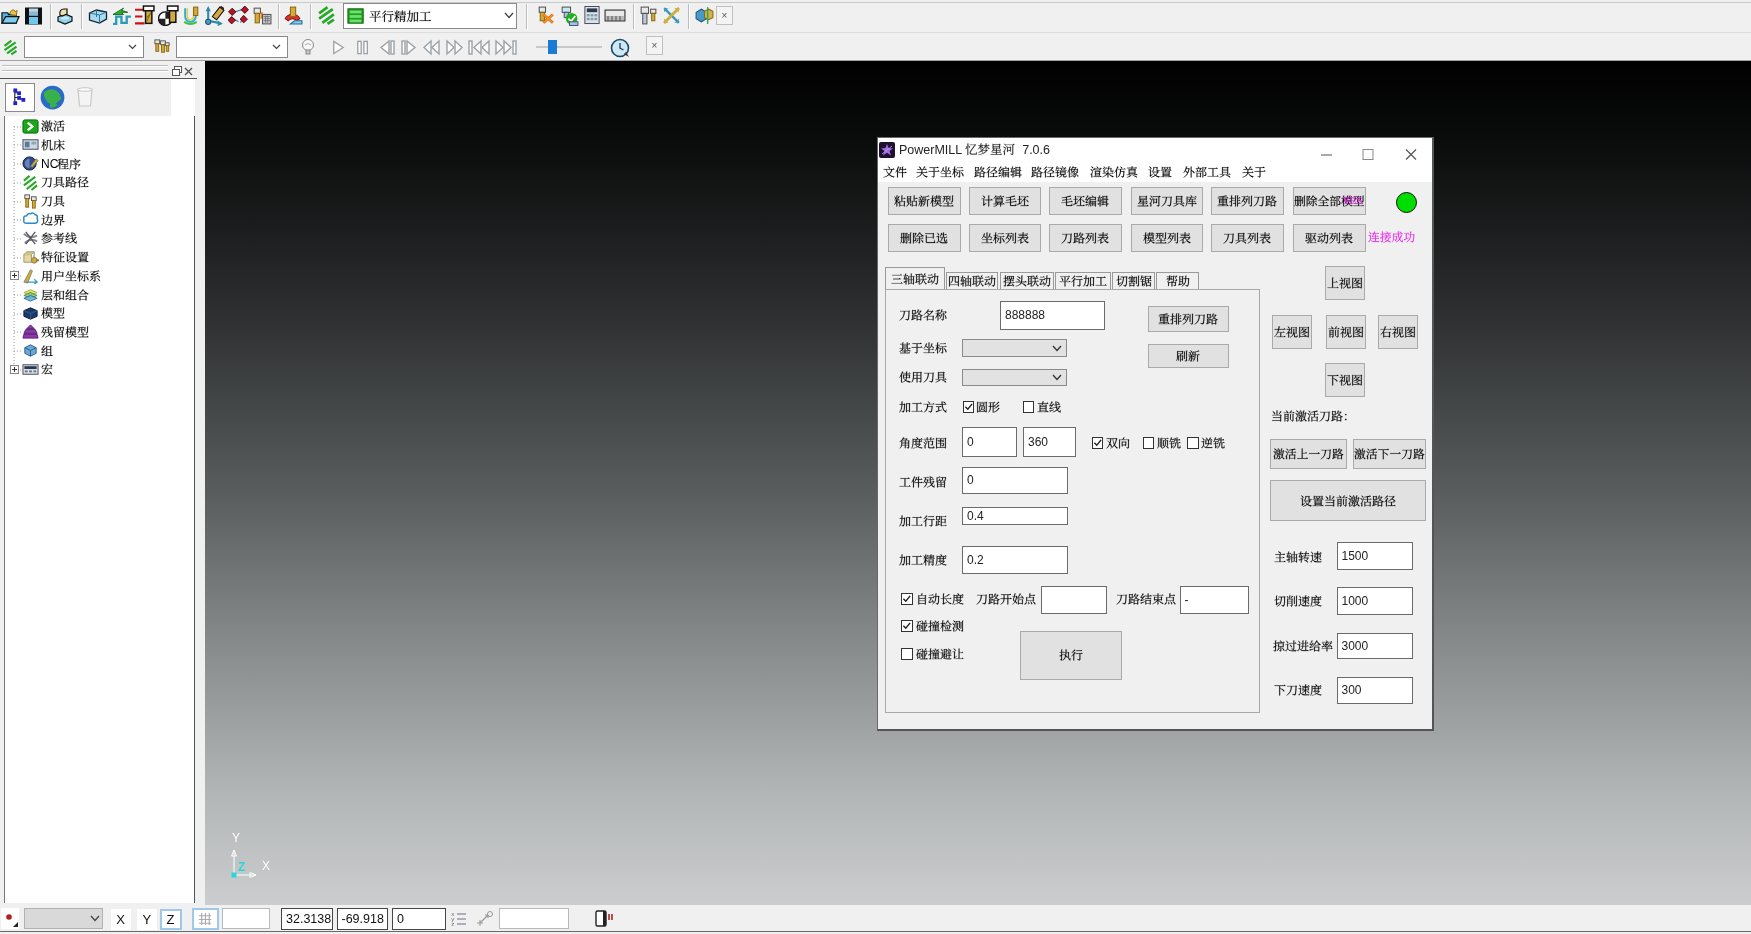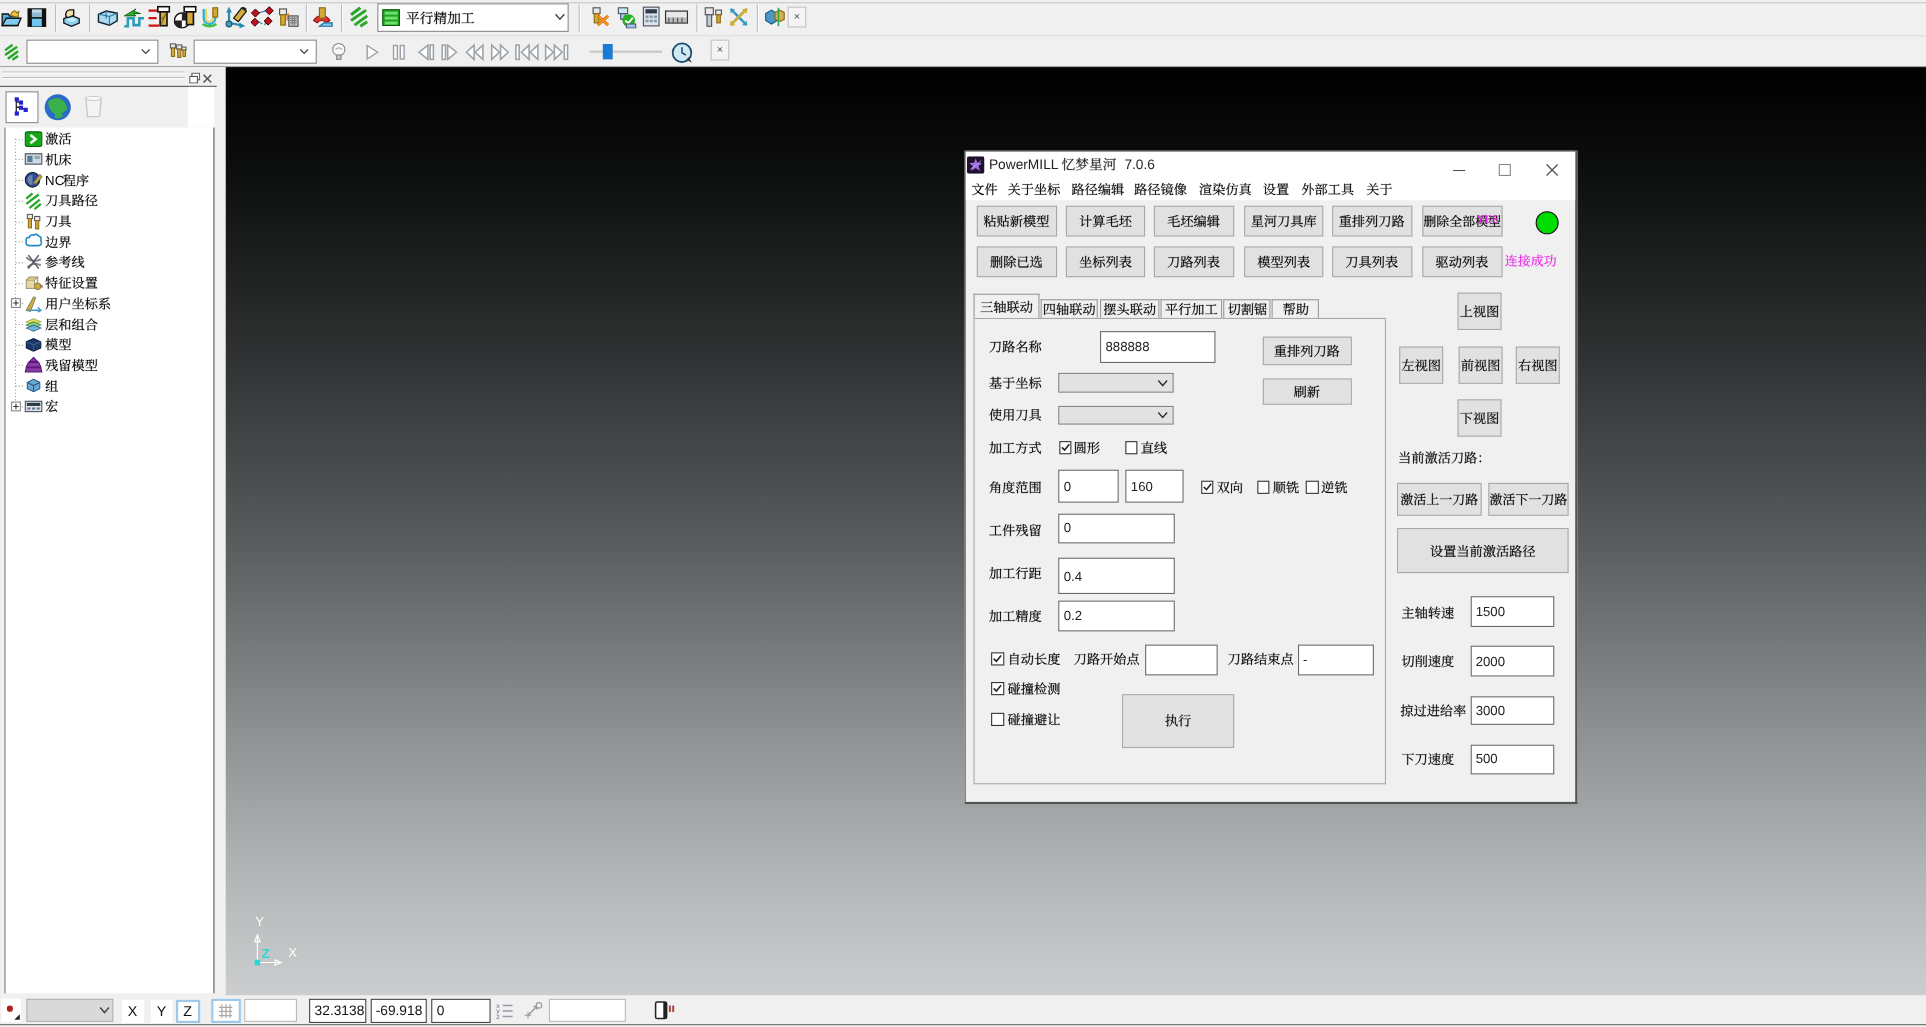--- a/index.html
+++ b/index.html
@@ -978,21 +978,21 @@
         <use href="#g101" x="1000"></use>
         <use href="#g102" x="2000"></use>
         <use href="#g103" x="3000"></use>
       </g>
     </svg>
   </div>
 <div class="tb" style="left:962px;top:426.5px;width:54.5px;height:30px;z-index:2">
     <span style="font:12px 'Liberation Sans';color:#222;padding-left:4px">0</span>
   </div>
 <div class="tb" style="left:1023px;top:426.5px;width:53px;height:30px;z-index:2">
-    <span style="font:12px 'Liberation Sans';color:#222;padding-left:4px">160</span>
+    <span style="font:12px 'Liberation Sans';color:#222;padding-left:4px">360</span>
   </div>
 <div class="cb" style="left:1091.7px;top:437.25px;width:11.5px;height:11.5px;z-index:2"></div>
 <svg style="position:absolute;left:1091.7px;top:437.25px;z-index:2" width="11.5" height="11.5" viewBox="0 0 12 12">
     <path d="M2.5 6 L5 8.5 L9.5 3" stroke="#222" stroke-width="1.5" fill="none"></path>
   </svg>
 <div style="position:absolute;left:1105.5px;top:437.0px;height:12px;line-height:0;z-index:5">
     <svg class="t " width="24.0" height="12.0" viewBox="0 -880 2000 1000" style="width:24.0px;height:12.0px">
       <g fill="#000" stroke="#000" stroke-width="14">
         <use href="#g104" x="0"></use>
         <use href="#g105" x="1000"></use>
@@ -1033,21 +1033,21 @@
 <div style="position:absolute;left:899px;top:515.0px;height:12px;line-height:0;z-index:5">
     <svg class="t " width="48.0" height="12.0" viewBox="0 -880 4000 1000" style="width:48.0px;height:12.0px">
       <g fill="#000" stroke="#000" stroke-width="14">
         <use href="#g3" x="0"></use>
         <use href="#g4" x="1000"></use>
         <use href="#g1" x="2000"></use>
         <use href="#g109" x="3000"></use>
       </g>
     </svg>
   </div>
-<div class="tb" style="left:962px;top:507px;width:105.5px;height:33px;z-index:2">
+<div class="tb" style="left:962px;top:507px;width:105.5px;height:18px;z-index:2">
     <span style="font:12px 'Liberation Sans';color:#222;padding-left:4px">0.4</span>
   </div>
 <div style="position:absolute;left:899px;top:553.5px;height:12px;line-height:0;z-index:5">
     <svg class="t " width="48.0" height="12.0" viewBox="0 -880 4000 1000" style="width:48.0px;height:12.0px">
       <g fill="#000" stroke="#000" stroke-width="14">
         <use href="#g3" x="0"></use>
         <use href="#g4" x="1000"></use>
         <use href="#g2" x="2000"></use>
         <use href="#g101" x="3000"></use>
       </g>
@@ -1242,21 +1242,21 @@
     <svg class="t " width="48.0" height="12.0" viewBox="0 -880 4000 1000" style="width:48.0px;height:12.0px">
       <g fill="#000" stroke="#000" stroke-width="14">
         <use href="#g85" x="0"></use>
         <use href="#g137" x="1000"></use>
         <use href="#g136" x="2000"></use>
         <use href="#g101" x="3000"></use>
       </g>
     </svg>
   </div>
 <div class="tb" style="left:1336.5px;top:587px;width:76px;height:28px;z-index:2">
-    <span style="font:12px 'Liberation Sans';color:#222;padding-left:4px">2000</span>
+    <span style="font:12px 'Liberation Sans';color:#222;padding-left:4px">1000</span>
   </div>
 <div style="position:absolute;left:1272.5px;top:640.3px;height:12px;line-height:0;z-index:5">
     <svg class="t " width="60.0" height="12.0" viewBox="0 -880 5000 1000" style="width:60.0px;height:12.0px">
       <g fill="#000" stroke="#000" stroke-width="14">
         <use href="#g138" x="0"></use>
         <use href="#g139" x="1000"></use>
         <use href="#g140" x="2000"></use>
         <use href="#g141" x="3000"></use>
         <use href="#g142" x="4000"></use>
       </g>
@@ -1269,21 +1269,21 @@
     <svg class="t " width="48.0" height="12.0" viewBox="0 -880 4000 1000" style="width:48.0px;height:12.0px">
       <g fill="#000" stroke="#000" stroke-width="14">
         <use href="#g130" x="0"></use>
         <use href="#g11" x="1000"></use>
         <use href="#g136" x="2000"></use>
         <use href="#g101" x="3000"></use>
       </g>
     </svg>
   </div>
 <div class="tb" style="left:1336.5px;top:676.5px;width:76px;height:27.5px;z-index:2">
-    <span style="font:12px 'Liberation Sans';color:#222;padding-left:4px">500</span>
+    <span style="font:12px 'Liberation Sans';color:#222;padding-left:4px">300</span>
   </div>
 <svg width="0" height="0" style="position:absolute">
     <defs>
       <path id="g0" d="M196 -670L182 -664C226 -594 278 -486 284 -403C355 -336 419 -508 196 -670ZM750 -672C713 -570 663 -458 622 -389L636 -379C698 -438 763 -527 813 -615C834 -613 846 -622 850 -632ZM95 -762L103 -733L467 -733L467 -324L42 -324L51 -295L467 -295L467 79L477 79C511 79 533 62 533 56L533 -295L931 -295C946 -295 956 -300 958 -310C922 -343 864 -387 864 -387L812 -324L533 -324L533 -733L888 -733C901 -733 911 -738 914 -749C878 -781 820 -825 820 -825L768 -762Z"></path>
       <path id="g1" d="M289 -835C240 -754 141 -634 48 -558L59 -545C170 -608 280 -704 341 -775C364 -770 373 -774 379 -784ZM432 -746L439 -716L899 -716C912 -716 922 -721 925 -732C893 -763 839 -804 839 -804L793 -746ZM296 -628C243 -523 136 -372 30 -274L41 -262C97 -299 151 -345 200 -392L200 79L212 79C238 79 264 63 266 57L266 -429C282 -432 292 -439 296 -447L265 -459C299 -497 329 -534 352 -567C376 -563 384 -567 390 -577ZM377 -516L385 -487L711 -487L711 -30C711 -14 704 -8 682 -8C655 -8 514 -18 514 -18L514 -2C574 5 608 14 627 25C644 35 653 53 655 74C762 65 777 25 777 -27L777 -487L943 -487C957 -487 967 -492 969 -502C937 -533 883 -575 883 -575L836 -516Z"></path>
       <path id="g2" d="M70 -760L55 -756C74 -700 96 -617 94 -554C146 -498 207 -620 70 -760ZM341 -772C326 -694 304 -602 286 -543L302 -536C338 -585 375 -658 402 -722C423 -722 435 -730 439 -742ZM41 -484L49 -455L177 -455C147 -322 95 -182 26 -78L40 -65C104 -134 157 -215 197 -304L197 80L210 80C234 80 260 65 260 56L260 -370C295 -328 332 -272 343 -228C406 -180 456 -308 260 -397L260 -455L398 -455C412 -455 422 -460 424 -471L413 -481L943 -481C957 -481 966 -486 968 -497C937 -526 887 -566 887 -566L842 -510L691 -510L691 -595L901 -595C913 -595 923 -600 926 -611C896 -638 847 -677 847 -677L805 -624L691 -624L691 -701L916 -701C930 -701 940 -706 943 -717C911 -747 861 -786 861 -786L817 -730L691 -730L691 -796C715 -799 726 -809 728 -823L628 -833L628 -730L429 -730L436 -701L628 -701L628 -624L439 -624L447 -595L628 -595L628 -510L401 -510L408 -486L345 -539L302 -484L260 -484L260 -801C283 -804 290 -814 292 -827L197 -837L197 -484ZM471 -401L471 77L482 77C507 77 533 61 533 54L533 -129L810 -129L810 -21C810 -6 805 0 787 0C764 0 667 -7 667 -8L667 9C710 13 736 22 750 32C763 42 768 59 771 79C863 69 874 37 874 -14L874 -360C894 -363 910 -371 916 -378L833 -441L800 -401L538 -401L471 -433ZM533 -159L533 -254L810 -254L810 -159ZM533 -283L533 -371L810 -371L810 -283Z"></path>
       <path id="g3" d="M591 -668L591 54L603 54C632 54 655 37 655 29L655 -44L840 -44L840 41L849 41C873 41 904 23 905 16L905 -624C927 -628 945 -636 952 -645L867 -712L829 -668L660 -668L591 -701ZM840 -73L655 -73L655 -638L840 -638ZM217 -835C217 -766 217 -695 215 -622L51 -622L60 -592L215 -592C206 -363 172 -128 27 61L43 76C229 -111 270 -360 280 -592L424 -592C417 -276 402 -73 365 -38C355 -28 347 -25 327 -25C305 -25 238 -32 197 -36L196 -18C235 -12 274 -1 289 10C301 21 305 39 305 60C349 60 389 46 417 14C462 -39 482 -239 490 -583C511 -586 524 -591 531 -600L453 -665L415 -622L282 -622C284 -682 284 -740 285 -796C310 -800 318 -810 321 -824Z"></path>
       <path id="g4" d="M42 -34L51 -5L935 -5C949 -5 959 -10 962 -21C925 -54 866 -100 866 -100L814 -34L532 -34L532 -660L867 -660C882 -660 892 -665 895 -676C858 -709 799 -755 799 -755L746 -690L110 -690L119 -660L464 -660L464 -34Z"></path>
       <path id="g5" d="M392 -428L382 -421C402 -399 424 -360 425 -328C480 -285 537 -391 392 -428ZM89 -203C78 -203 48 -203 48 -203L48 -181C69 -179 81 -176 95 -167C115 -153 121 -71 107 29C109 60 120 79 138 79C172 79 192 52 194 10C197 -72 168 -119 168 -164C167 -190 172 -221 179 -253C190 -301 250 -532 281 -657L262 -660C126 -259 126 -259 113 -225C103 -204 100 -203 89 -203ZM43 -599L34 -590C72 -565 117 -520 131 -481C200 -440 243 -578 43 -599ZM101 -835L92 -825C133 -799 184 -749 199 -706C270 -664 314 -806 101 -835ZM584 -371L540 -316L237 -316L245 -286L355 -286C351 -138 328 -29 220 64L228 78C336 15 385 -68 407 -184L529 -184C523 -77 512 -20 496 -6C489 0 483 2 468 2C450 2 404 -1 375 -4L375 14C400 17 427 24 437 32C448 41 451 57 451 73C482 73 512 66 532 50C565 24 581 -43 587 -178C607 -180 619 -185 625 -193L555 -249L521 -214L412 -214C415 -237 417 -261 419 -286L640 -286C654 -286 663 -291 666 -302C634 -332 584 -371 584 -371ZM802 -818L700 -836C688 -677 655 -513 608 -397L624 -389C645 -419 664 -455 681 -493C693 -376 712 -268 746 -173C704 -84 640 -7 546 64L556 77C652 23 721 -40 770 -113C804 -38 850 27 912 77C920 47 943 32 972 27L975 18C900 -28 844 -92 802 -170C862 -287 882 -428 891 -599L941 -599C955 -599 965 -604 968 -615C936 -645 884 -687 884 -687L838 -628L729 -628C745 -681 757 -737 766 -794C788 -796 798 -806 802 -818ZM825 -599C822 -460 809 -340 771 -235C735 -323 712 -425 698 -534C706 -555 714 -577 721 -599ZM362 -402L362 -434L534 -434L534 -399L543 -399C562 -399 590 -413 591 -419L591 -675C610 -679 627 -686 633 -694L558 -751L524 -715L435 -715C450 -741 468 -773 479 -797C501 -799 512 -808 515 -821L419 -836C416 -802 410 -749 406 -715L367 -715L304 -744L304 -382L313 -382C338 -382 362 -396 362 -402ZM534 -686L534 -590L362 -590L362 -686ZM362 -464L362 -560L534 -560L534 -464Z"></path>
       <path id="g6" d="M119 -823L110 -814C155 -783 210 -728 226 -681C301 -641 339 -791 119 -823ZM45 -604L36 -594C80 -567 133 -517 150 -474C222 -434 258 -579 45 -604ZM98 -198C87 -198 53 -198 53 -198L53 -176C74 -174 89 -172 102 -162C124 -148 130 -70 116 31C118 63 130 82 148 82C182 82 202 56 204 13C207 -68 180 -114 179 -158C178 -182 185 -213 194 -244C209 -291 295 -521 339 -643L321 -648C142 -254 142 -254 123 -219C113 -199 109 -198 98 -198ZM375 -301L375 75L386 75C413 75 440 60 440 54L440 -2L811 -2L811 72L821 72C842 72 875 55 876 49L876 -259C896 -263 911 -271 918 -279L837 -341L801 -301L659 -301L659 -498L937 -498C951 -498 961 -503 964 -514C930 -546 874 -590 874 -590L825 -528L659 -528L659 -718C735 -730 806 -744 863 -757C887 -747 905 -748 915 -755L837 -828C725 -782 508 -727 332 -702L335 -685C420 -689 509 -697 594 -709L594 -528L311 -528L319 -498L594 -498L594 -301L446 -301L375 -332ZM811 -32L440 -32L440 -271L811 -271Z"></path>

